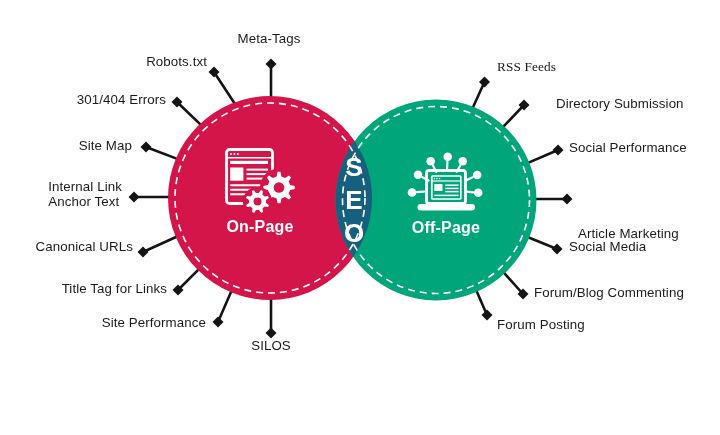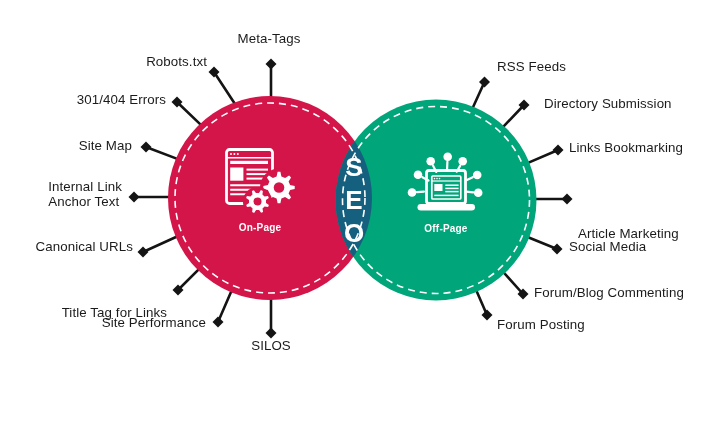--- a/index.html
+++ b/index.html
@@ -13,21 +13,21 @@
   .dashring{fill:none;stroke:#ffffff;stroke-width:1.6;stroke-dasharray:7 5;}
   .spoke-label{
     position:absolute;font-size:13.3px;line-height:1.14;letter-spacing:.1px;
     white-space:pre-line;color:#1b1b1b;
   }
   .align-right{transform:translate(-100%,-50%);text-align:left;}
   .align-left{transform:translate(0,-50%);text-align:left;}
   .align-center{transform:translate(-50%,-50%);}
   .circle-label{
     position:absolute;transform:translate(-50%,-50%);
-    color:#fff;font-weight:bold;font-size:10px;letter-spacing:.2px;white-space:nowrap;
+    color:#fff;font-weight:bold;font-size:16px;letter-spacing:.2px;white-space:nowrap;
   }
   .seo-letter{
     position:absolute;transform:translate(-50%,-50%);
     color:#fff;font-weight:bold;font-size:26px;
   }
 </style>
 </head>
 <body>
 
 <div class="stage" style="background: rgb(255, 255, 255);">
@@ -141,25 +141,25 @@
     <div class="seo-letter" style="left:354px;top:167px">S</div>
     <div class="seo-letter" style="left:354px;top:200px">E</div>
     <div class="seo-letter" style="left:354px;top:233px">O</div>
   <div class="spoke-label align-center" style="left: 269px; top: 39px;">Meta-Tags</div>
       <div class="spoke-label align-right" style="left: 207px; top: 62px;">Robots.txt</div>
       <div class="spoke-label align-right" style="left: 166px; top: 100px;">301/404 Errors</div>
       <div class="spoke-label align-right" style="left: 132px; top: 146px;">Site Map</div>
       <div class="spoke-label align-right" style="left: 122px; top: 194px;">Internal Link
 Anchor Text</div>
       <div class="spoke-label align-right" style="left: 133px; top: 247px;">Canonical URLs</div>
-      <div class="spoke-label align-right" style="left: 167px; top: 289px; margin-top: 24px;">Title Tag for Links</div>
+      <div class="spoke-label align-right" style="left: 167px; top: 289px;">Title Tag for Links</div>
       <div class="spoke-label align-right" style="left: 206px; top: 323px;">Site Performance</div>
       <div class="spoke-label align-center" style="left: 271px; top: 346px;">SILOS</div>
-      <div class="spoke-label align-left" style="left: 497px; top: 67px;">RSS Feeds</div>
-      <div class="spoke-label align-left" style="left: 544px; top: 104px;">Directory Submission</div>
-      <div class="spoke-label align-left" style="left: 569px; top: 148px;">Links Bookmarking</div>
+      <div class="spoke-label align-left" style="left: 497px; top: 67px; font-family: Liberation Serif, serif;">RSS Feeds</div>
+      <div class="spoke-label align-left" style="left: 556px; top: 104px;">Directory Submission</div>
+      <div class="spoke-label align-left" style="left: 569px; top: 148px;">Social Performance</div>
       <div class="spoke-label align-left" style="left: 578px; top: 197px; margin-top: 37px;">Article Marketing</div>
       <div class="spoke-label align-left" style="left: 569px; top: 247px;">Social Media</div>
       <div class="spoke-label align-left" style="left: 497px; top: 325px;">Forum Posting</div>
       <div class="spoke-label align-left" style="left: 534px; top: 293px;">Forum/Blog Commenting</div>
     </div>
 
 </div>
 
 </body></html>

